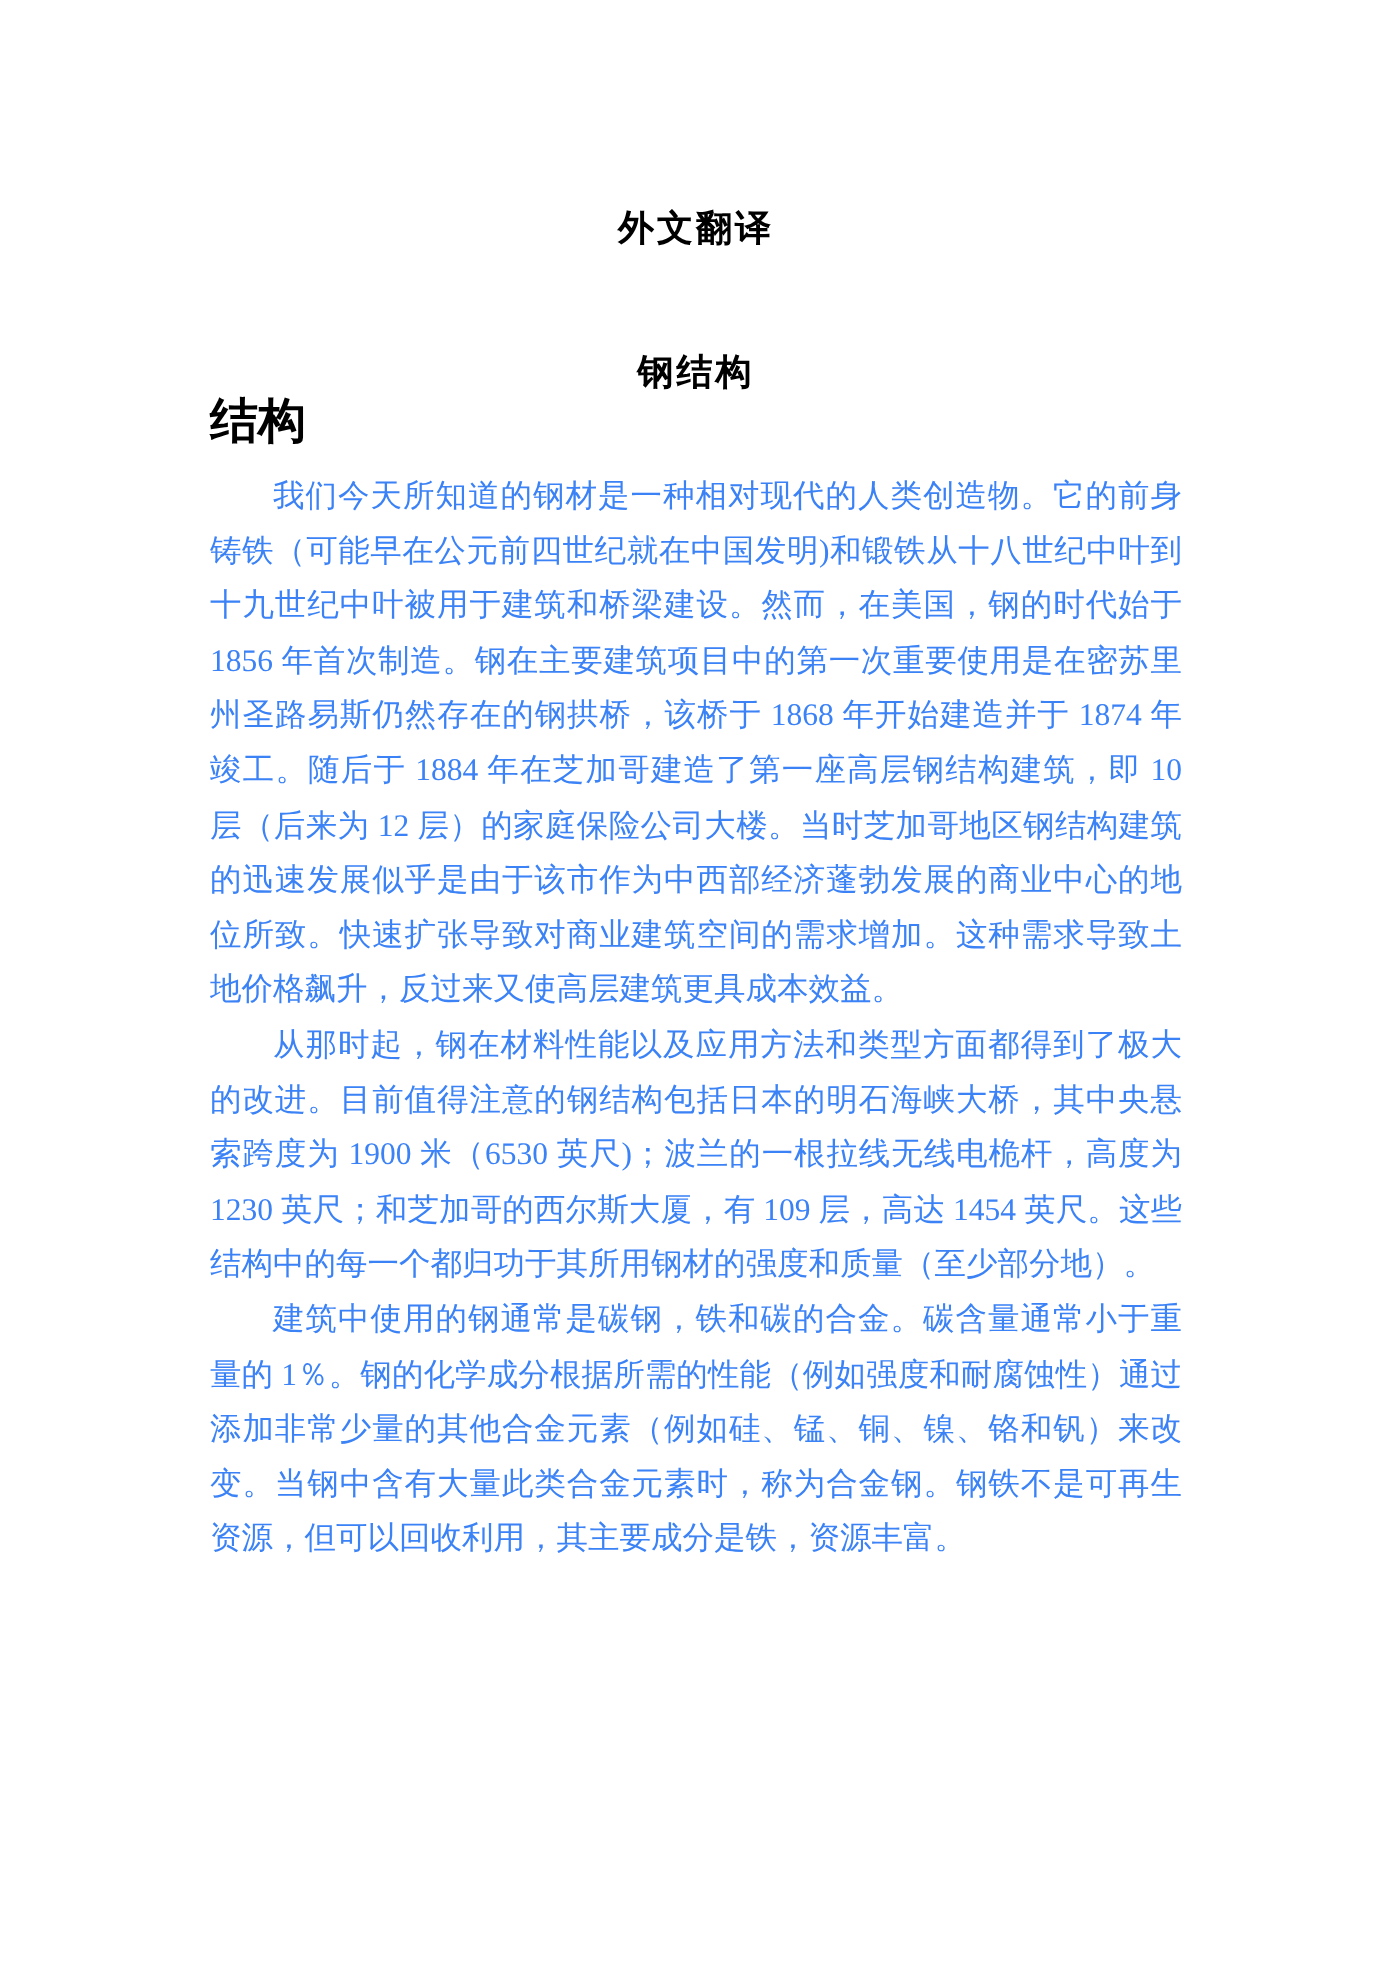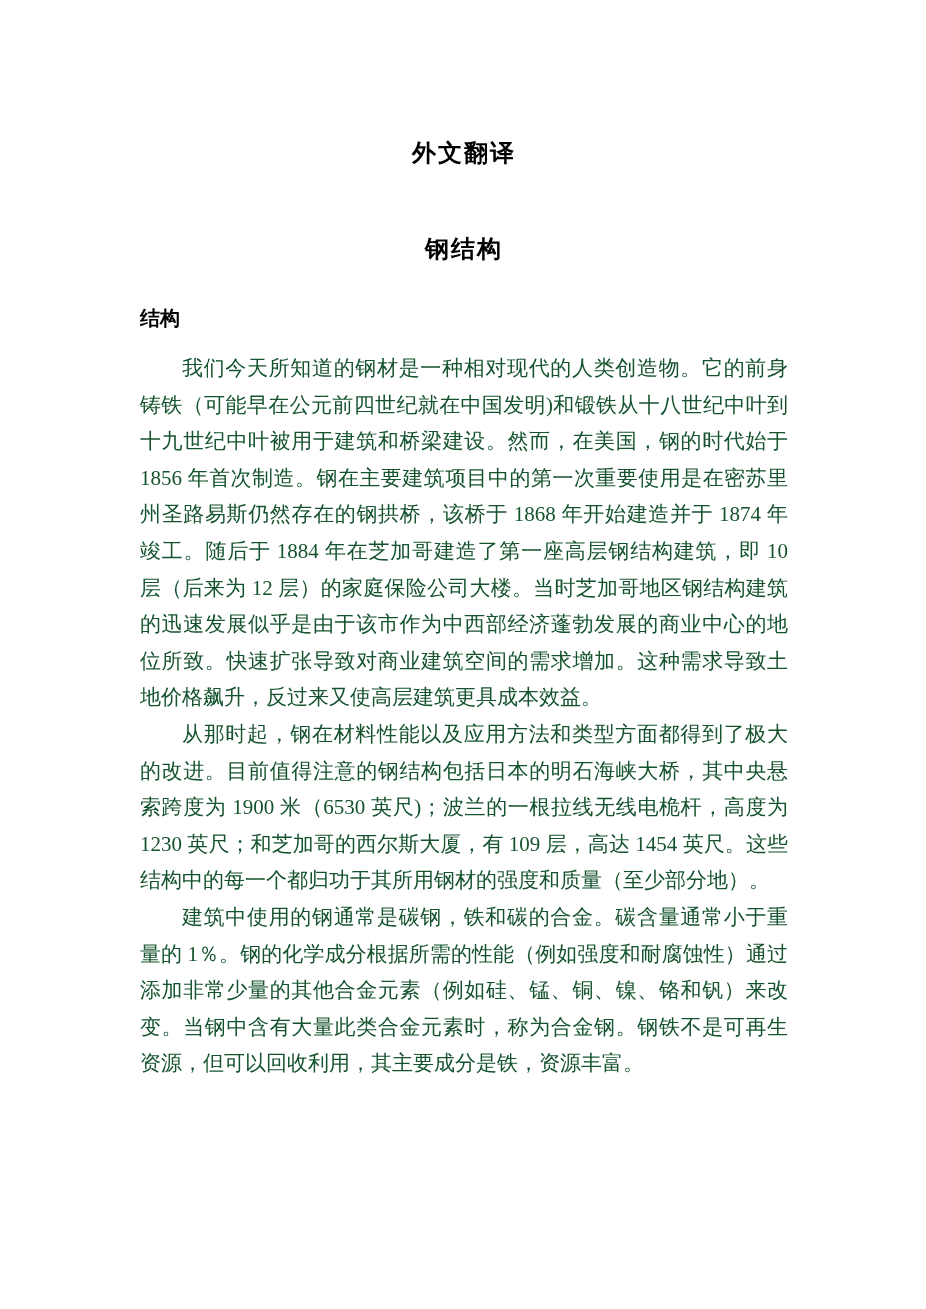--- a/index.html
+++ b/index.html
@@ -22,35 +22,35 @@
     margin: 0;
     text-align: center;
     font-family: "Liberation Sans", "DejaVu Sans", sans-serif;
     font-weight: bold;
     font-size: 24px;
     line-height: 30px;
     letter-spacing: 2px;
     color: #000000;
   }
   .doc-title { margin-bottom: 66px; }
-  .doc-subtitle { margin-bottom: 38px; }
+  .doc-subtitle { }
   .section-heading {
     margin: 0 0 16px 0;
     text-align: left;
     font-family: "Liberation Sans", "DejaVu Sans", sans-serif;
     font-weight: bold;
-    font-size: 20px;
+    font-size: 32px;
     line-height: 32px;
     color: #000000;
   }
   .body-text {
     font-family: "Liberation Serif", "DejaVu Serif", serif;
     font-size: 21px;
     line-height: 36.6px;
-    color: #14532d;
+    color: #3b82f6;
   }
   .body-text p {
     margin: 0;
     text-indent: 2em;
     text-align: justify;
     text-justify: inter-ideograph;
   }
 </style>
 </head>
 <body>

